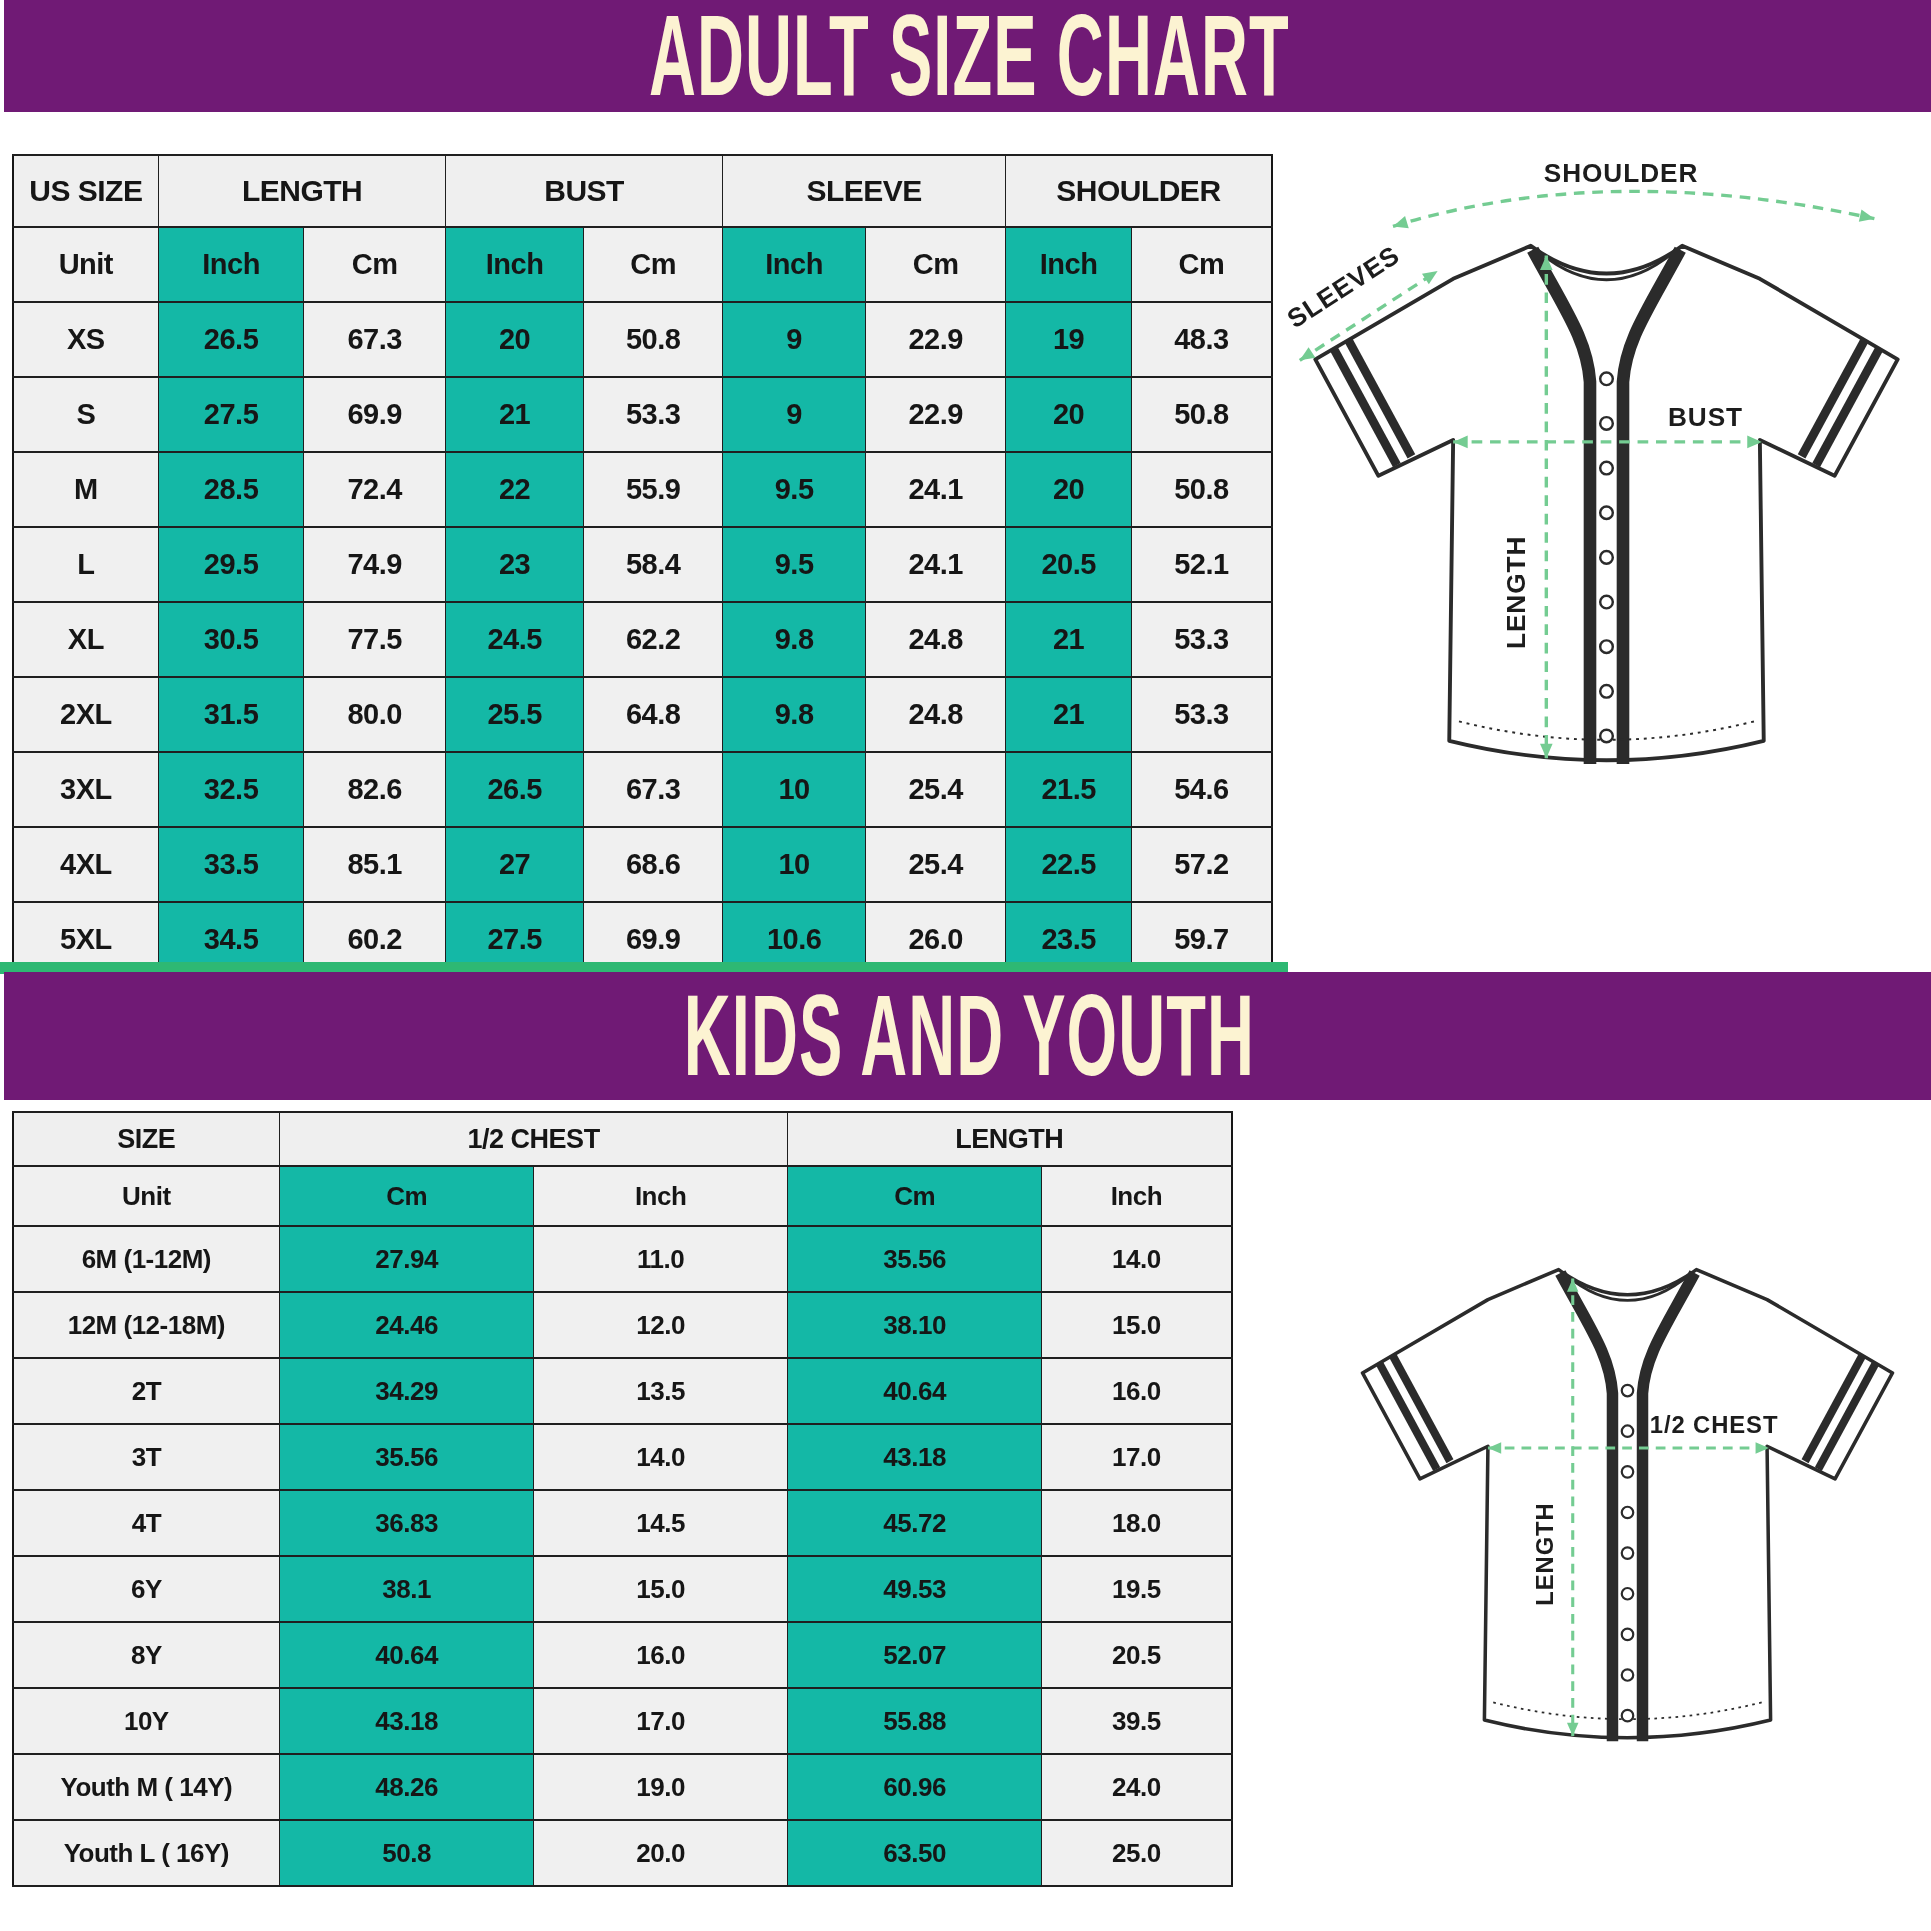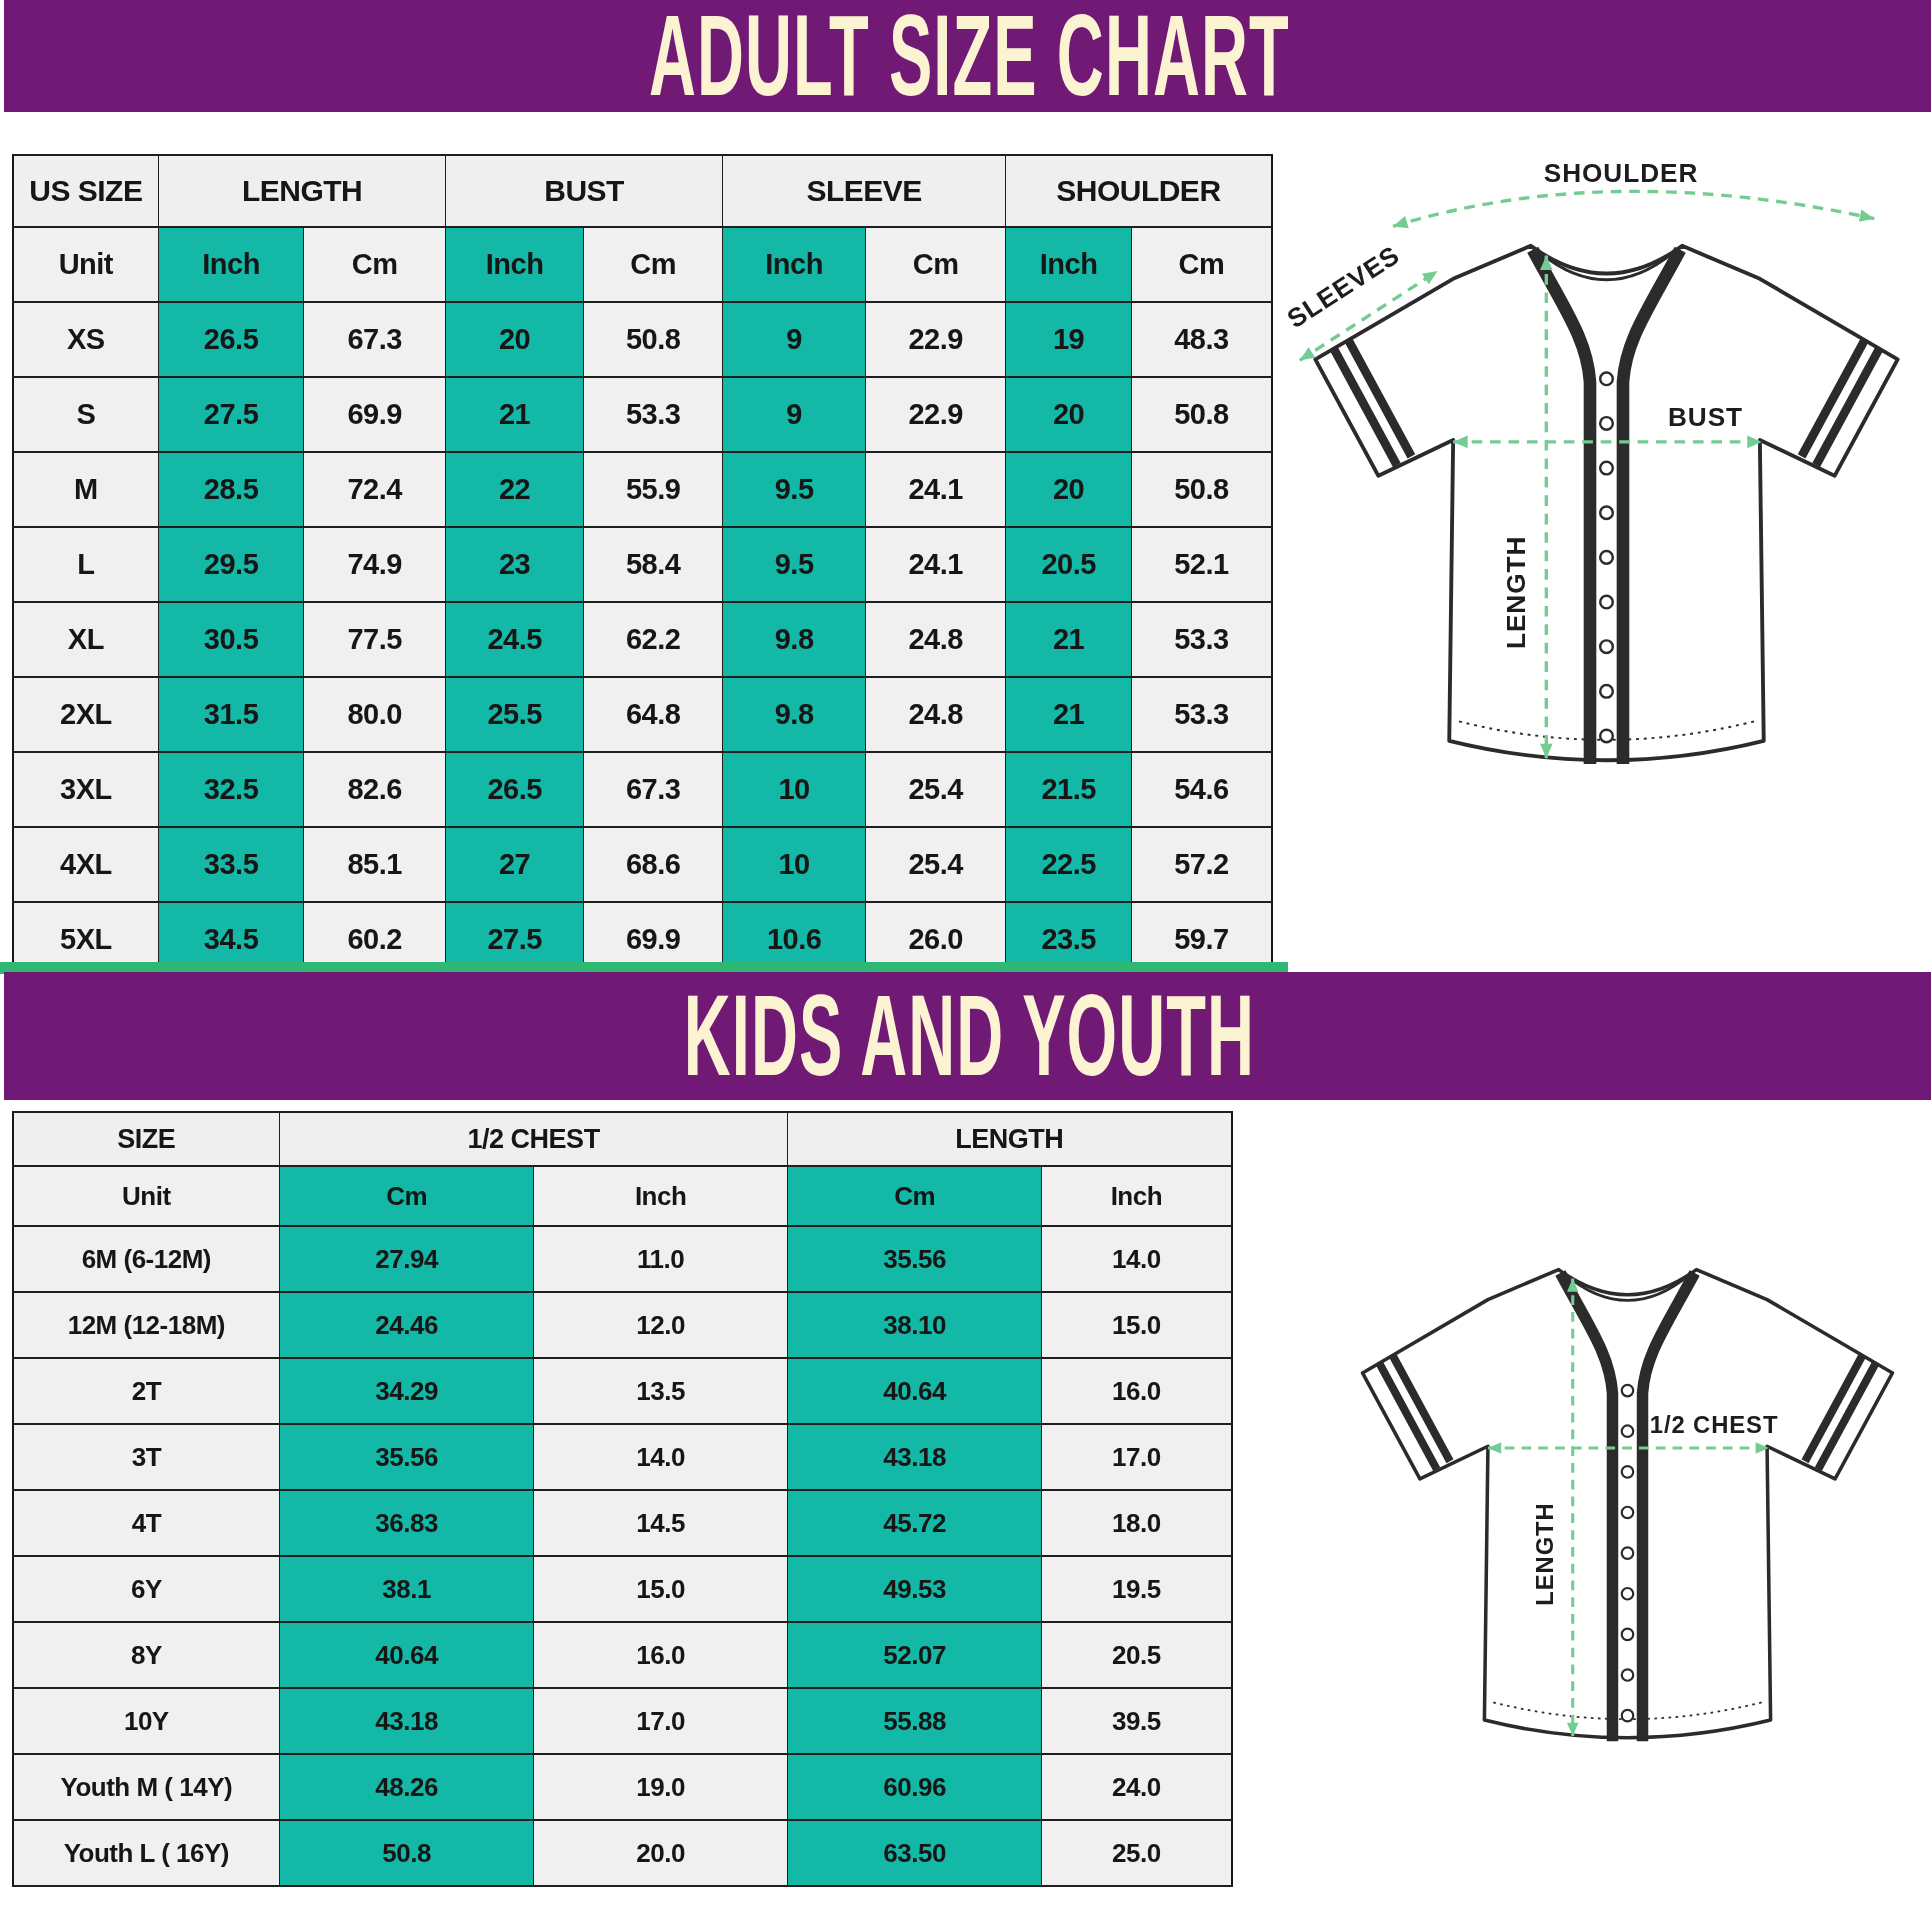--- a/index.html
+++ b/index.html
@@ -271,21 +271,21 @@
     <tr class="unit">
       <th>Unit</th>
       <th>Cm</th>
       <th>Inch</th>
       <th>Cm</th>
       <th>Inch</th>
     </tr>
   </thead>
   <tbody>
       <tr>
-        <td>6M (6-12M)</td>
+        <td>6M (1-12M)</td>
         <td>27.94</td>
         <td>11.0</td>
         <td>35.56</td>
         <td>14.0</td>
       </tr>
       <tr>
         <td>12M (12-18M)</td>
         <td>24.46</td>
         <td>12.0</td>
         <td>38.10</td>

